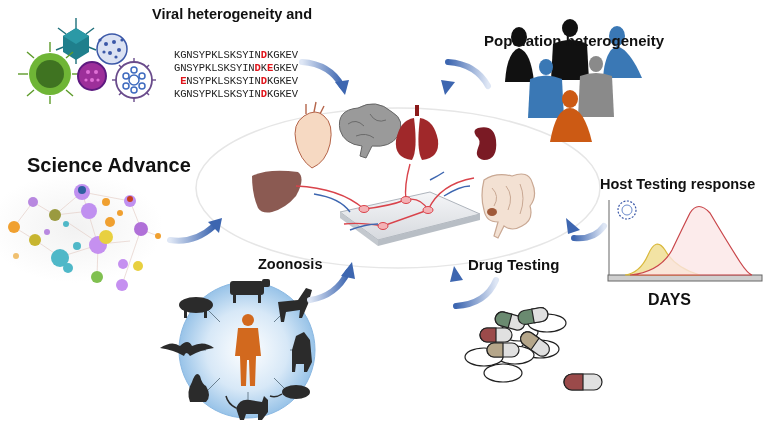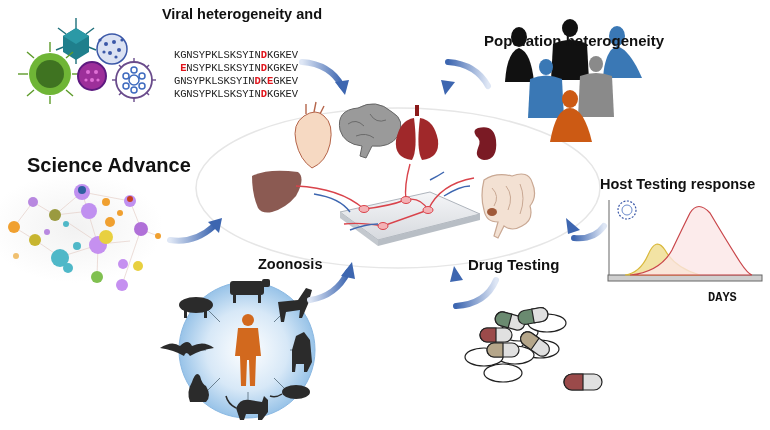--- a/index.html
+++ b/index.html
@@ -354,34 +354,34 @@
   <g fill="none">
     <path d="M310 300 Q336 296 348 272" stroke="url(#arrowGrad)" stroke-width="6" stroke-linecap="round"></path>
     <polygon points="341,276 352,262 355,279" fill="#3d66b0"></polygon>
   </g>
   <g fill="none">
     <path d="M496 306 Q466 304 456 280" stroke="url(#arrowGrad)" stroke-width="6" stroke-linecap="round" transform="scale(-1,1) translate(-952,0)"></path>
     <polygon points="450,282 454,266 463,280" fill="#3d66b0"></polygon>
   </g>
 </svg>
 
-<div class="lbl" style="left:152px;top:6px;font-size:14.5px;text-align:right;line-height:17px;width:170px;">
+<div class="lbl" style="left:152px;top:6px;font-size:14.5px;text-align:left;line-height:17px;width:170px;">
   <div>Viral heterogeneity and</div>
 </div>
 
 <div class="seq" style="left:150px;top:49px;width:148px;" id="seq-block">
     <div class="row"><span>KGNSYPKLSKSYIN</span><span class="mut">D</span><span>KGKEV</span></div>
+    <div class="row"><span>GNSYPKLSKSYIN</span><span class="mut">D</span><span>K</span><span class="mut">E</span><span>GKEV</span></div>
     <div class="row"><span class="mut">E</span><span>NSYPKLSKSYIN</span><span class="mut">D</span><span>KGKEV</span></div>
-    <div class="row"><span>GNSYPKLSKSYIN</span><span class="mut">D</span><span>K</span><span class="mut">E</span><span>GKEV</span></div>
     <div class="row"><span>KGNSYPKLSKSYIN</span><span class="mut">D</span><span>KGKEV</span></div>
   </div>
 
 <div class="lbl" style="left:484px;top:4px;font-size:15px;margin-top:28px;">Population heterogeneity</div>
 
 <div class="lbl" style="left:27px;top:154px;font-size:20px;">Science Advance</div>
 
 <div class="lbl" style="left:600px;top:176px;font-size:14.5px;">Host Testing response</div>
 
-<div class="lbl" style="left:708px;top:291px;font-size:12px;font-family:Liberation Mono, monospace;">DAYS</div>
+<div class="lbl" style="left:648px;top:291px;font-size:16px;">DAYS</div>
 
 <div class="lbl" style="left:258px;top:256px;font-size:14.5px;">Zoonosis</div>
 
 <div class="lbl" style="left:468px;top:256px;font-size:15px;">Drug Testing</div>
 
 </body></html>

